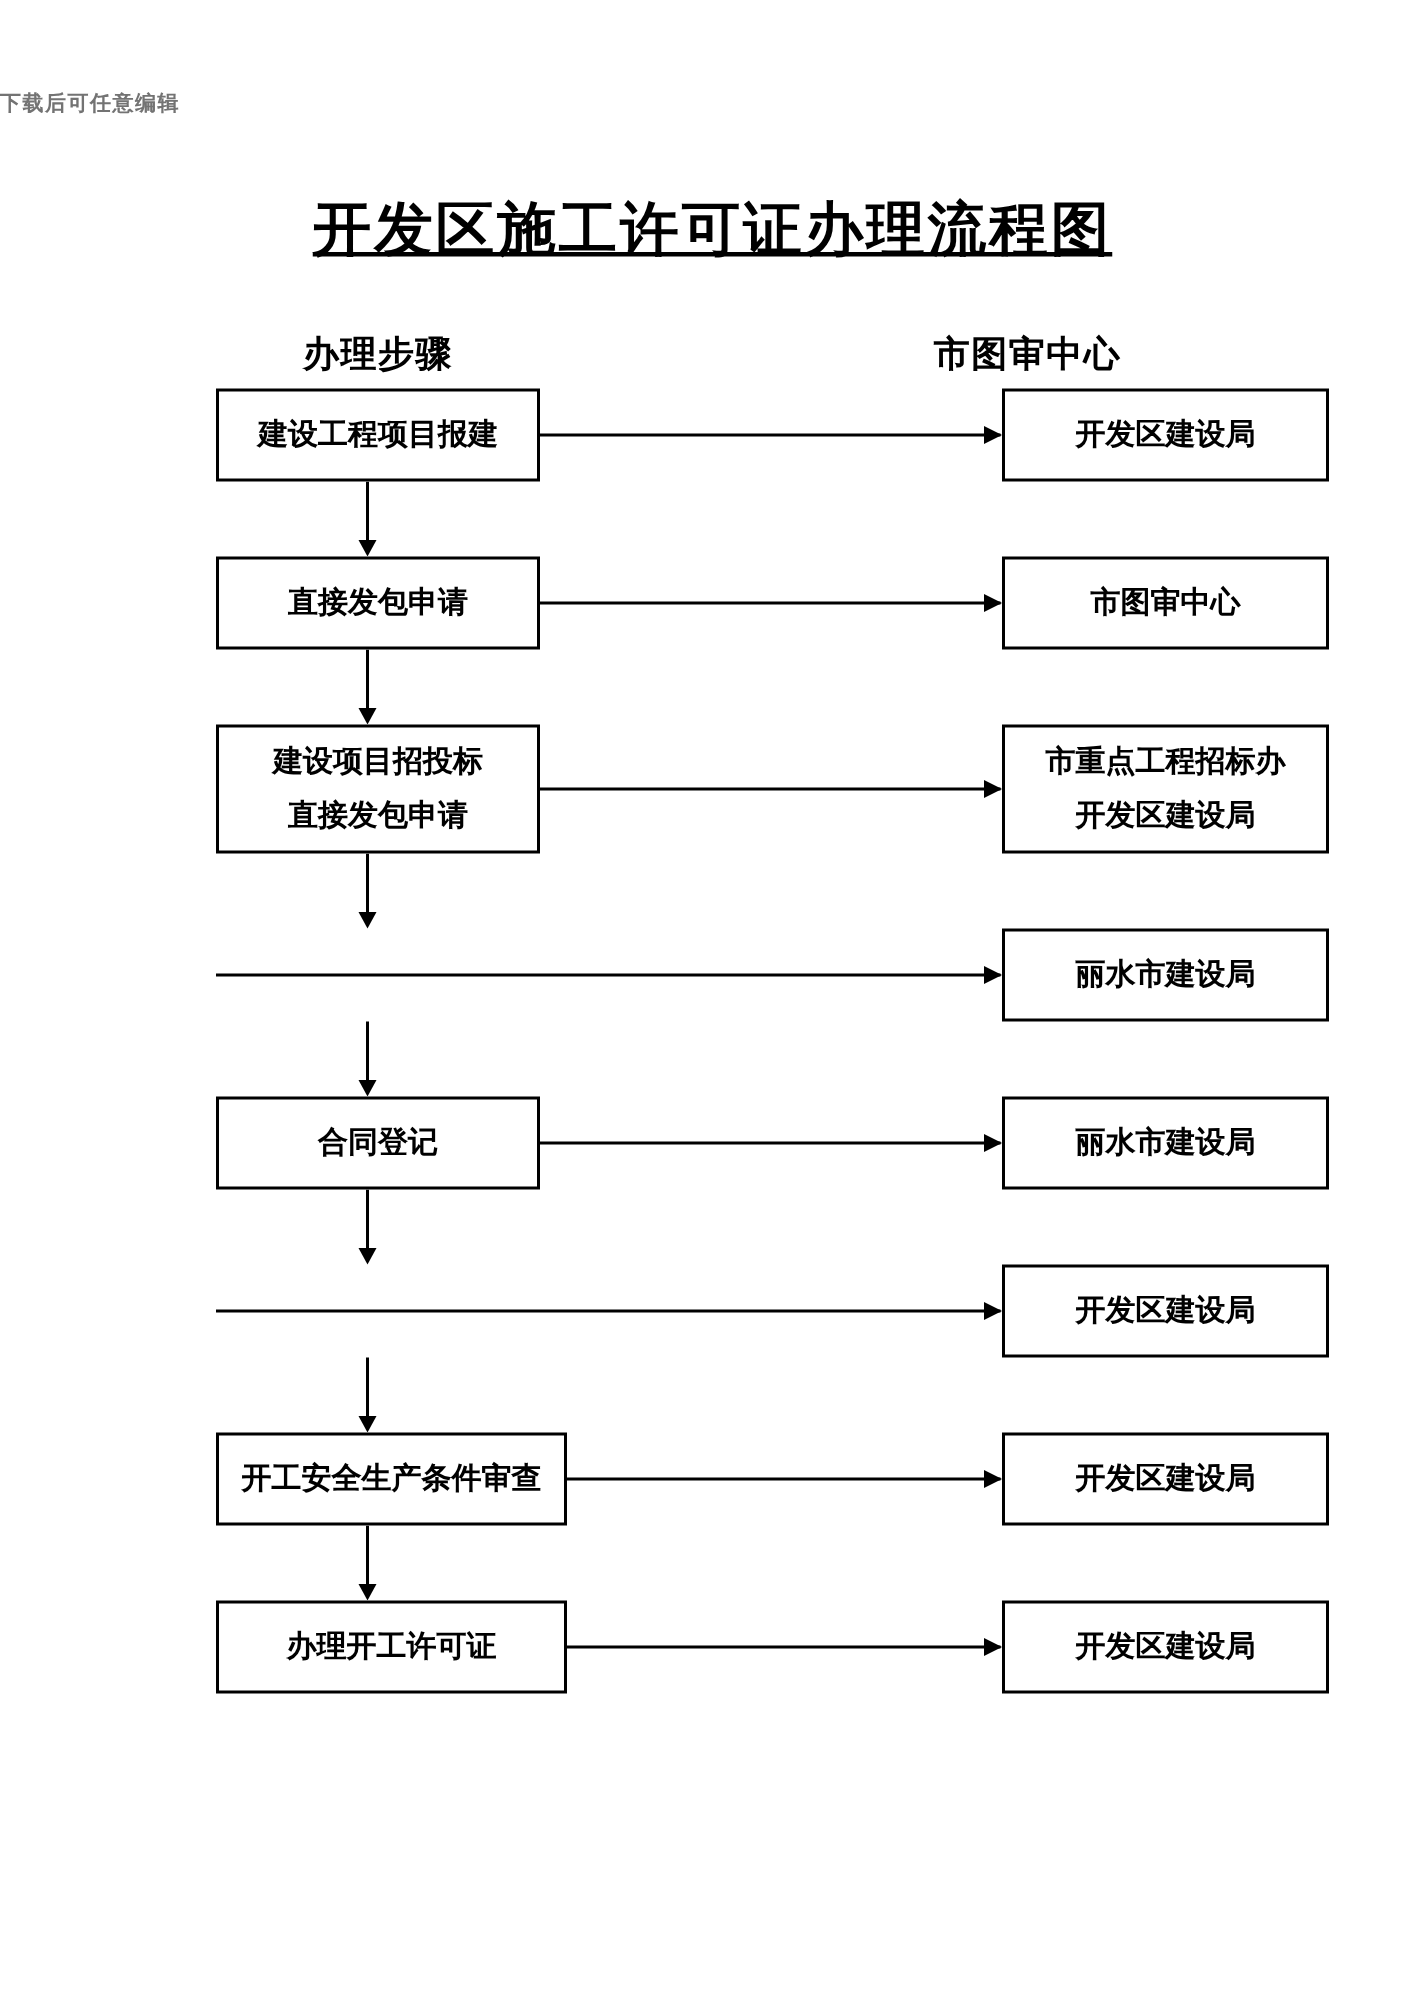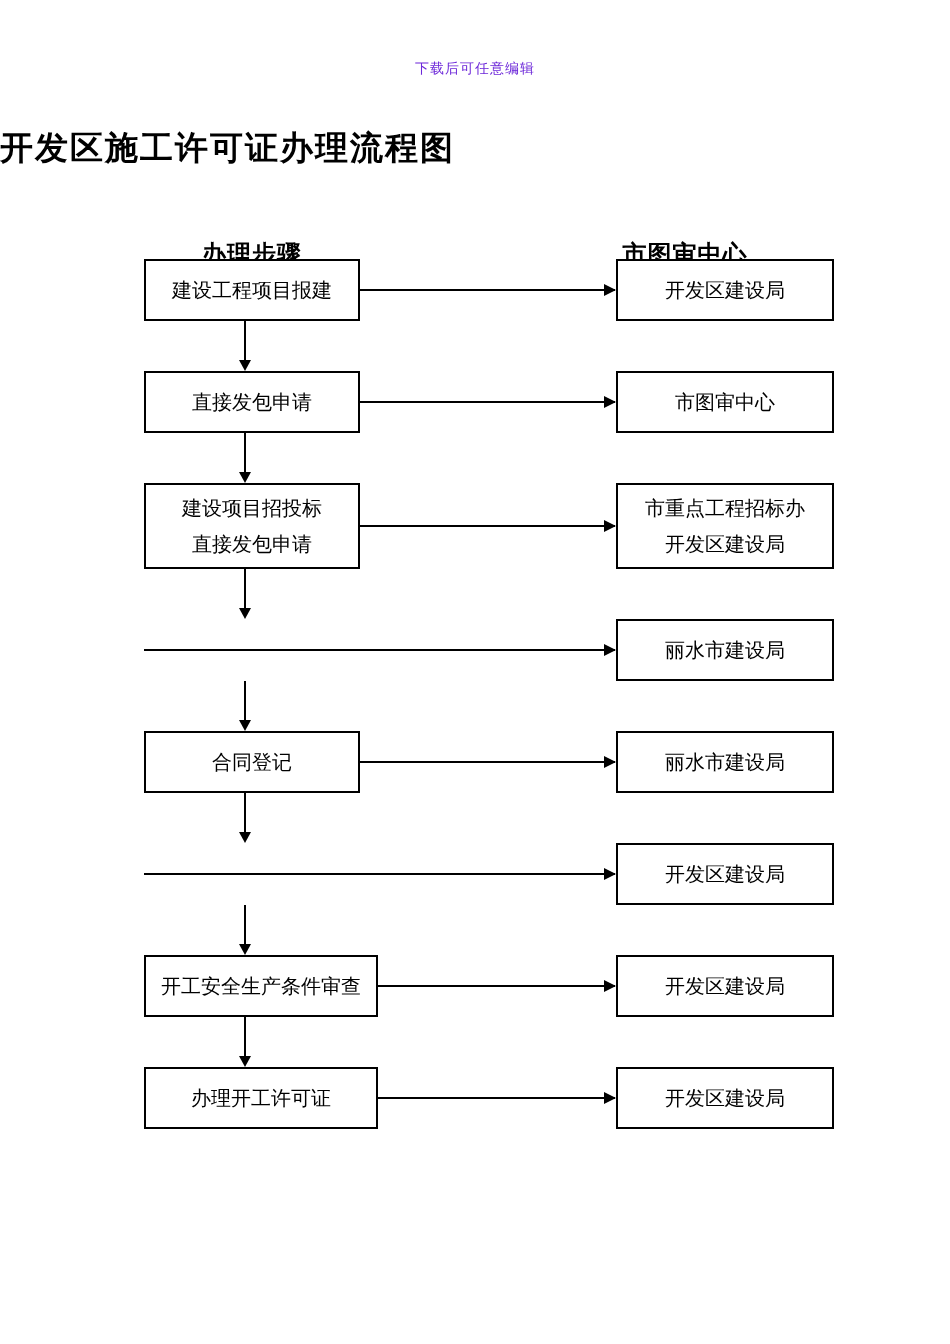--- a/index.html
+++ b/index.html
@@ -10,56 +10,60 @@
     background: #ffffff;
     font-family: "Liberation Serif", "DejaVu Serif", serif;
     color: #000000;
     overflow: hidden;
   }
   .note {
     position: absolute;
     top: 60px;
     left: 0;
     width: 100%;
+    text-align: left;
+    font-size: 14px;
+    color: #737373;
+    letter-spacing: 1px;
+    font-weight: bold;
+  }
+  .title {
+    position: absolute;
+    top: 126px;
+    left: 0;
+    width: 100%;
     text-align: center;
-    font-size: 14px;
-    color: #6d28d9;
-    letter-spacing: 1px;
-  }
-  .title {
-    position: absolute;
-    top: 126px;
-    left: 0;
-    width: 100%;
-    font-size: 33px;
+    font-size: 39px;
     font-weight: bold;
     letter-spacing: 2px;
+    text-decoration: underline;
   }
   .col-headers {
     position: absolute;
-    top: 238px;
+    top: 220px;
     left: 0;
     width: 100%;
     height: 32px;
   }
   .col-header {
     position: absolute;
     text-align: center;
     font-size: 24px;
     font-weight: bold;
     letter-spacing: 1px;
   }
   .col-header.steps { left: 144px; width: 216px; }
   .col-header.units { left: 576px; width: 218px; }
 
   .flow {
     position: absolute;
     top: 259px;
     left: 0;
     width: 950px;
+    font-weight: bold;
   }
   .row {
     display: flex;
     align-items: stretch;
     min-height: 62px;
     width: 950px;
   }
   .row.tall { min-height: 86px; }
   .spacer-left { width: 144px; flex: 0 0 144px; }
   .box {
@@ -71,21 +75,21 @@
     justify-content: center;
     text-align: center;
     font-size: 20px;
     line-height: 1.8;
     white-space: pre-line;
     padding: 2px 10px;
     z-index: 1;
   }
   .step-box { flex: 0 0 auto; min-width: 216px; }
   .step-box.wide { min-width: 234px; }
-  .unit-box { flex: 0 0 auto; min-width: 218px; margin-right: 116px; }
+  .unit-box { flex: 0 0 auto; min-width: 218px; margin-right: 64px; }
   .connector {
     flex: 1 1 auto;
     align-self: center;
     height: 2px;
     background: #000000;
     position: relative;
     margin-right: 1px;
   }
   .connector::after {
     content: "";

